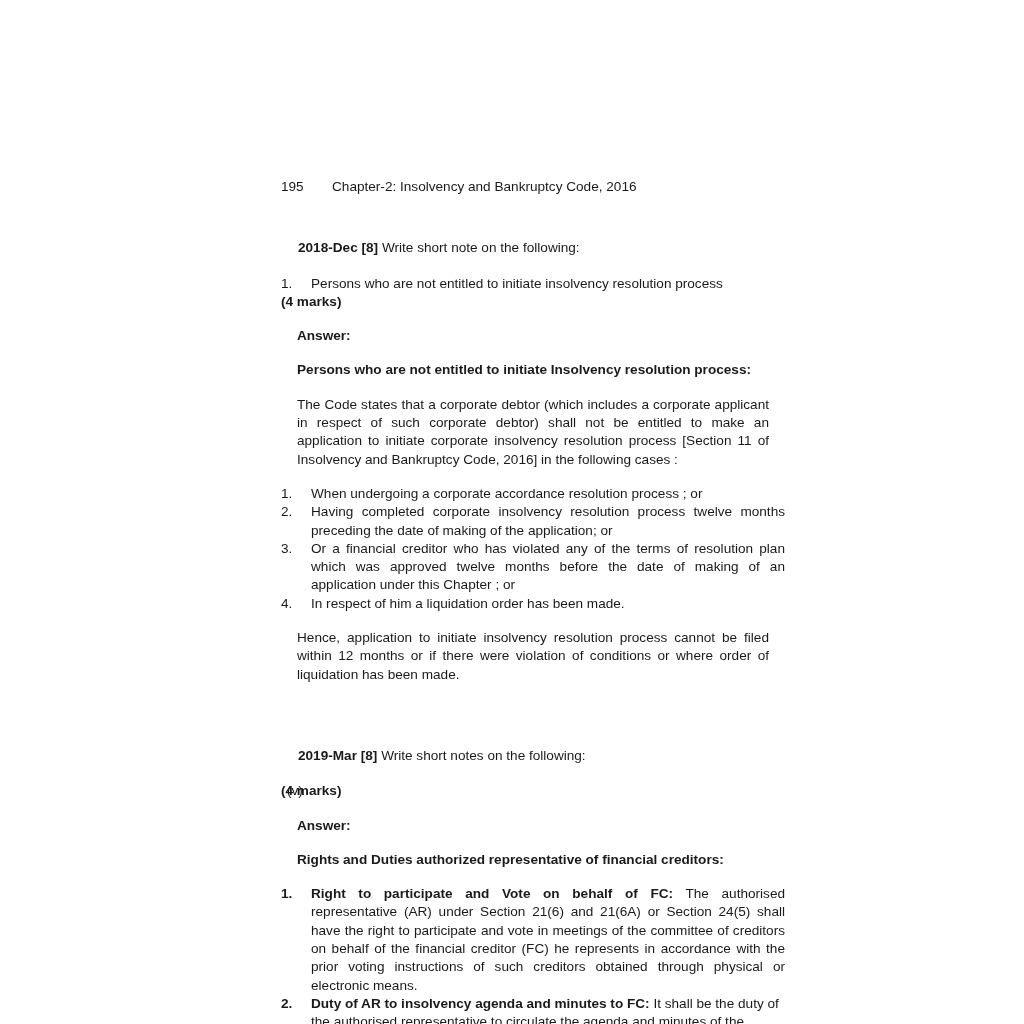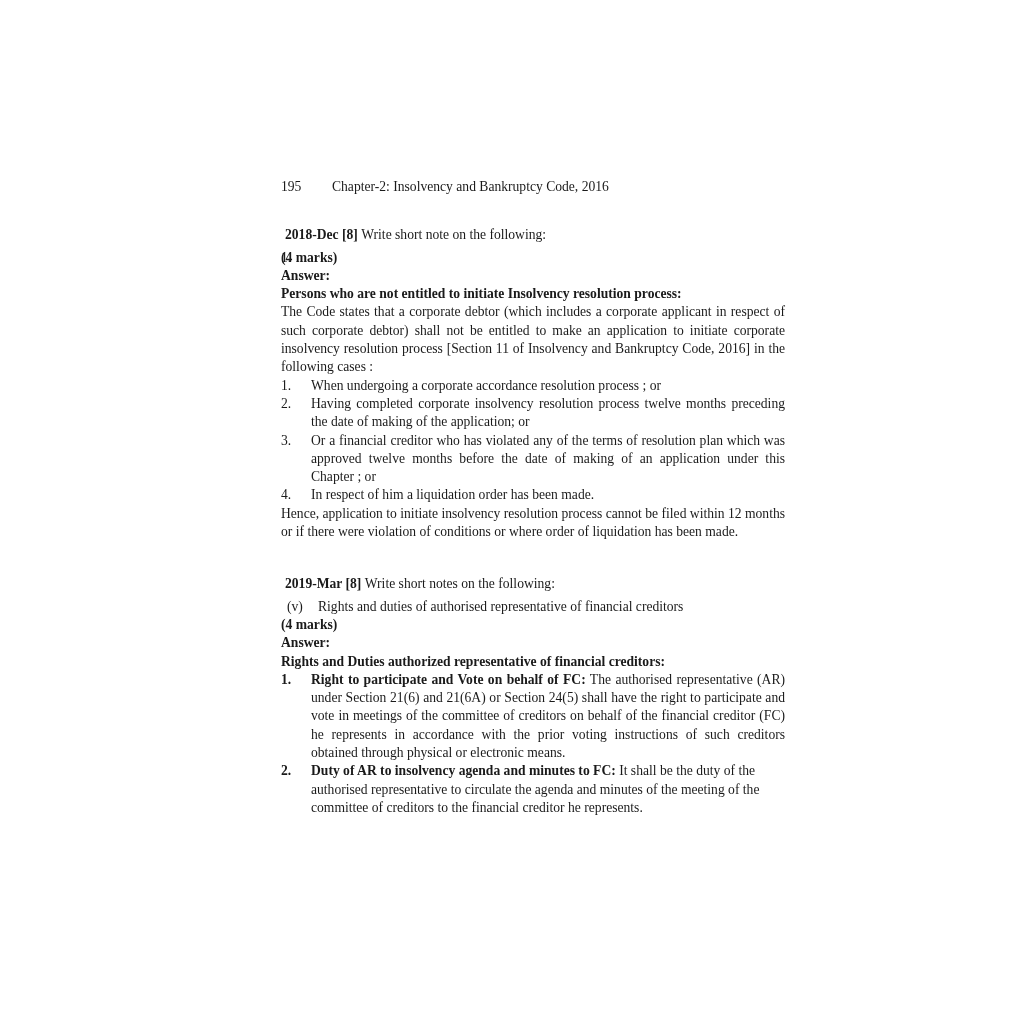--- a/index.html
+++ b/index.html
@@ -15,21 +15,20 @@
     color: #1a1a1a;
     -webkit-font-smoothing: antialiased;
     overflow: hidden;
   }
 
   .page {
     position: relative;
     width: 932px;
     height: 1024px;
     background: #ffffff;
-    font-family: Liberation Serif, serif;
   }
 
   
   .content {
     position: absolute;
     left: 281px;
     top: 178px;
     width: 504px;
   }
 
@@ -48,28 +47,28 @@
   }
 
   .gap-head { height: 26px; }
   .gap-block { height: 30px; }
 
   .para {
     font-size: 13.6px;
     line-height: 18.3px;
     text-align: justify;
     text-justify: inter-word;
-    margin: 0;
+    margin: 16px;
   }
   .para.nojust { text-align: left; }
 
   .qhead {
     font-size: 13.6px;
     line-height: 18.3px;
-    margin: 4px;
+    margin: 17px;
   }
   .qhead .qtag { font-weight: bold; }
 
   .bold { font-weight: bold; }
 
   .marks {
     font-size: 13.6px;
     line-height: 18.3px;
     font-weight: bold;
     margin: 0;
@@ -135,21 +134,21 @@
     <div class="gap-head"></div>
 
     <div>
 
       <div class="qhead">
         <span class="qtag">2018-Dec [8]</span><span>&nbsp;<span>Write short note on the following:</span></span>
       </div>
 
       <ul class="numlist">
         <li>
-          <span class="marker">1.</span>
+          <span class="marker">1.</span><span>Persons who are not entitled to initiate insolvency resolution process</span>
         </li>
       </ul>
 
       <div class="marks">(4 marks)</div>
 
       <div class="para nojust bold">Answer:</div>
 
       <div class="para nojust bold">Persons who are not entitled to initiate Insolvency resolution process:</div>
 
       <div class="para">The Code states that a corporate debtor (which includes a corporate applicant in respect of such corporate debtor) shall not be entitled to make an application to initiate corporate insolvency resolution process [Section 11 of Insolvency and Bankruptcy Code, 2016] in the following cases :</div>
@@ -175,21 +174,21 @@
     <div class="gap-block"></div>
 
     <div>
 
       <div class="qhead">
         <span class="qtag">2019-Mar [8]</span><span>&nbsp;<span>Write short notes on the following:</span></span>
       </div>
 
       <ul class="romanlist">
         <li>
-          <span class="marker">(v)</span><span>Rights and duties of authorised representative of financial creditors</span>
+          <span class="marker">(v)</span>
         </li>
       </ul>
 
       <div class="marks">(4 marks)</div>
 
       <div class="para nojust bold">Answer:</div>
 
       <div class="para nojust bold">Rights and Duties authorized representative of financial creditors:</div>
 
       <ul class="numlist">

